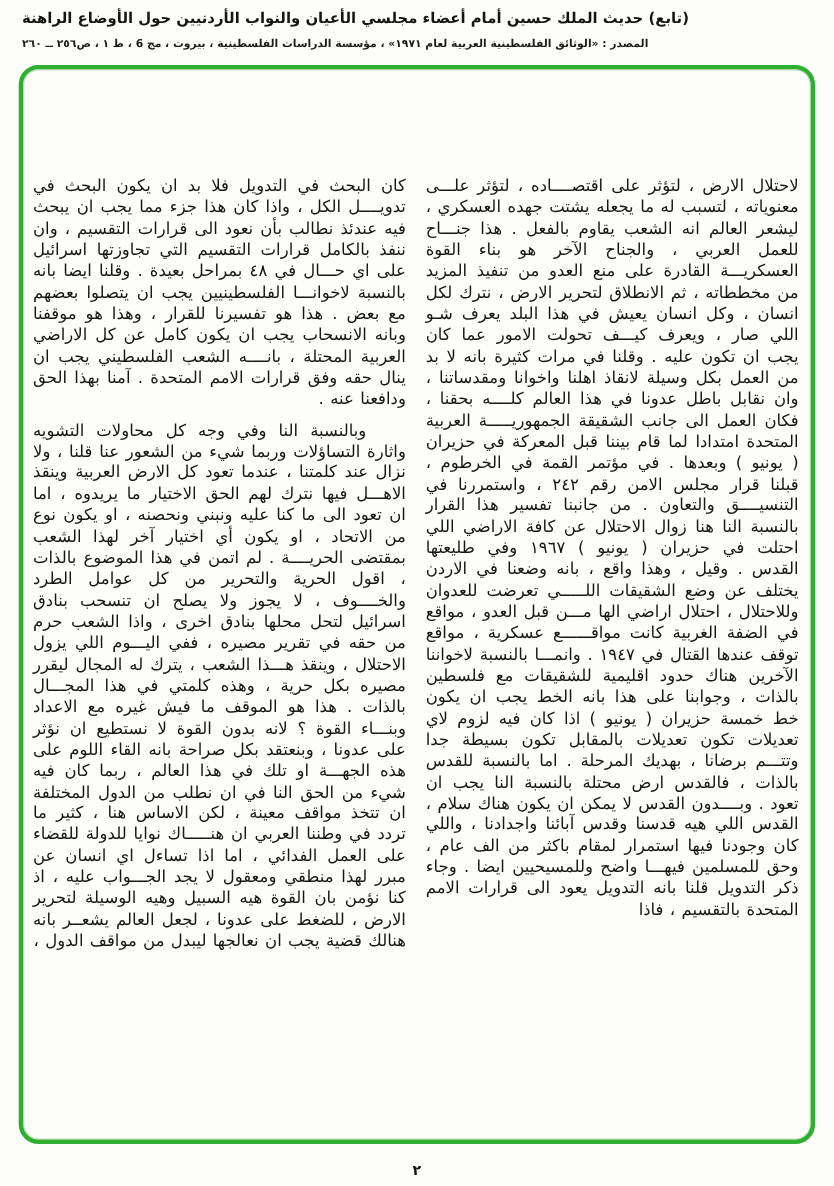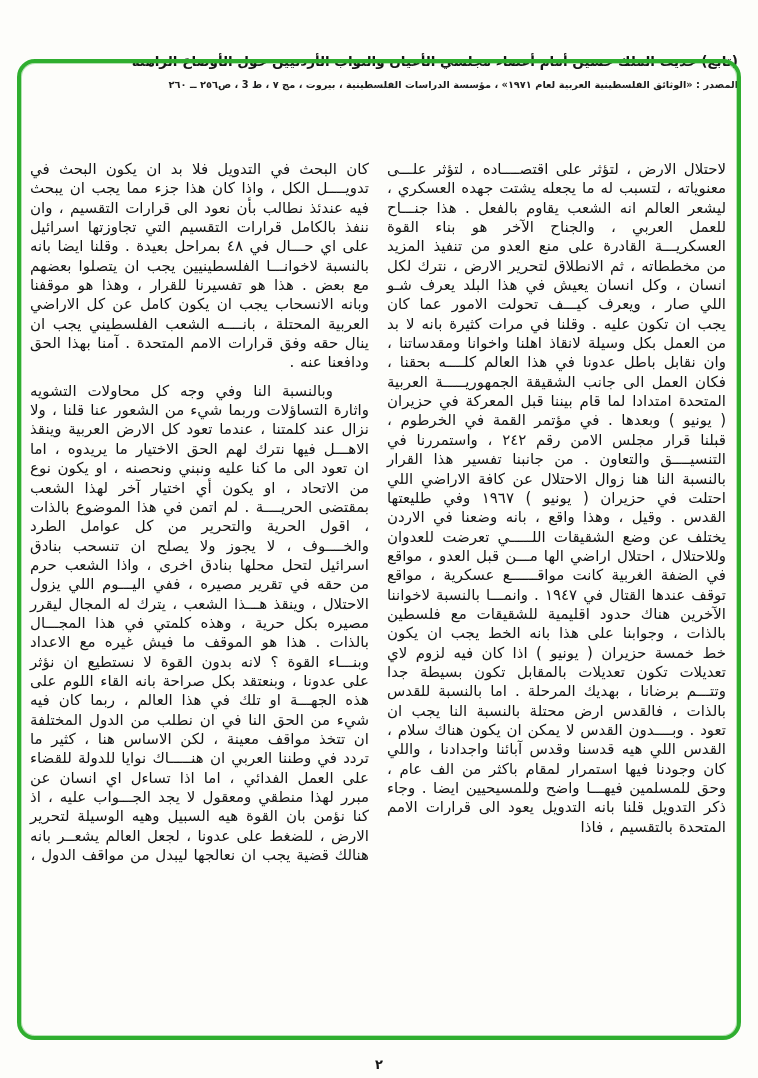--- a/index.html
+++ b/index.html
@@ -11,22 +11,21 @@
     overflow: hidden;
   }
   .page {
     position: relative;
     width: 758px; height: 1078px;
     direction: rtl;
   }
   .header {
     position: absolute;
     top: 8px; left: 20px; right: 20px;
-    text-align: right;
-    margin-top: 44px;
+    text-align: left;
   }
   .doc-title {
     font-weight: bold;
     font-size: 13.5px;
     line-height: 18px;
     letter-spacing: 0.2px;
   }
   .doc-source {
     font-weight: bold;
     font-size: 9.8px;
@@ -68,21 +67,21 @@
     font-weight: bold;
   }
 </style>
 </head>
 <body style="background: rgb(253, 253, 250); color: rgb(21, 21, 21);">
 
 <div class="page">
 
   <div class="header">
     <div class="doc-title">(تابع) حديث الملك حسين أمام أعضاء مجلسي الأعيان والنواب الأردنيين حول الأوضاع الراهنة</div>
-    <div class="doc-source">المصدر : «الوثائق الفلسطينية العربية لعام ١٩٧١» ، مؤسسة الدراسات الفلسطينية ، بيروت ، مج ٧ ، ط 3 ، ص٢٥٦ ــ ٢٦٠</div>
+    <div class="doc-source">المصدر : «الوثائق الفلسطينية العربية لعام ١٩٧١» ، مؤسسة الدراسات الفلسطينية ، بيروت ، مج 6 ، ط ١ ، ص٢٥٦ ــ ٢٦٠</div>
   </div>
 
   <div class="frame"></div>
 
   <div class="columns">
     <div class="col">
         <p class="para">لاحتلال الارض ، لتؤثر على اقتصــــاده ، لتؤثر علـــى معنوياته ، لتسبب له ما يجعله يشتت جهده العسكري ، ليشعر العالم انه الشعب يقاوم بالفعل . هذا جنـــاح للعمل العربي ، والجناح الآخر هو بناء القوة العسكريـــة القادرة على منع العدو من تنفيذ المزيد من مخططاته ، ثم الانطلاق لتحرير الارض ، نترك لكل انسان ، وكل انسان يعيش في هذا البلد يعرف شـو اللي صار ، ويعرف كيـــف تحولت الامور عما كان يجب ان تكون عليه . وقلنا في مرات كثيرة بانه لا بد من العمل بكل وسيلة لانقاذ اهلنا واخوانا ومقدساتنا ، وان نقابل باطل عدونا في هذا العالم كلــــه بحقنا ، فكان العمل الى جانب الشقيقة الجمهوريـــــة العربية المتحدة امتدادا لما قام بيننا قبل المعركة في حزيران ( يونيو ) وبعدها . في مؤتمر القمة في الخرطوم ، قبلنا قرار مجلس الامن رقم ٢٤٢ ، واستمررنا في التنسيــــق والتعاون . من جانبنا تفسير هذا القرار بالنسبة النا هنا زوال الاحتلال عن كافة الاراضي اللي احتلت في حزيران ( يونيو ) ١٩٦٧ وفي طليعتها القدس . وقيل ، وهذا واقع ، بانه وضعنا في الاردن يختلف عن وضع الشقيقات اللـــــي تعرضت للعدوان وللاحتلال ، احتلال اراضي الها مـــن قبل العدو ، مواقع في الضفة الغربية كانت مواقــــــع عسكرية ، مواقع توقف عندها القتال في ١٩٤٧ . وانمـــا بالنسبة لاخواننا الآخرين هناك حدود اقليمية للشقيقات مع فلسطين بالذات ، وجوابنا على هذا بانه الخط يجب ان يكون خط خمسة حزيران ( يونيو ) اذا كان فيه لزوم لاي تعديلات تكون تعديلات بالمقابل تكون بسيطة جدا وتتـــم برضانا ، بهديك المرحلة . اما بالنسبة للقدس بالذات ، فالقدس ارض محتلة بالنسبة النا يجب ان تعود . وبــــدون القدس لا يمكن ان يكون هناك سلام ، القدس اللي هيه قدسنا وقدس آبائنا واجدادنا ، واللي كان وجودنا فيها استمرار لمقام باكثر من الف عام ، وحق للمسلمين فيهـــا واضح وللمسيحيين ايضا . وجاء ذكر التدويل قلنا بانه التدويل يعود الى قرارات الامم المتحدة بالتقسيم ، فاذا</p>
       </div>
     <div class="col">
         <p class="para">كان البحث في التدويل فلا بد ان يكون البحث في تدويــــل الكل ، واذا كان هذا جزء مما يجب ان يبحث فيه عندئذ نطالب بأن نعود الى قرارات التقسيم ، وان ننفذ بالكامل قرارات التقسيم التي تجاوزتها اسرائيل على اي حـــال في ٤٨ بمراحل بعيدة . وقلنا ايضا بانه بالنسبة لاخوانـــا الفلسطينيين يجب ان يتصلوا بعضهم مع بعض . هذا هو تفسيرنا للقرار ، وهذا هو موقفنا وبانه الانسحاب يجب ان يكون كامل عن كل الاراضي العربية المحتلة ، بانــــه الشعب الفلسطيني يجب ان ينال حقه وفق قرارات الامم المتحدة . آمنا بهذا الحق ودافعنا عنه .</p>

